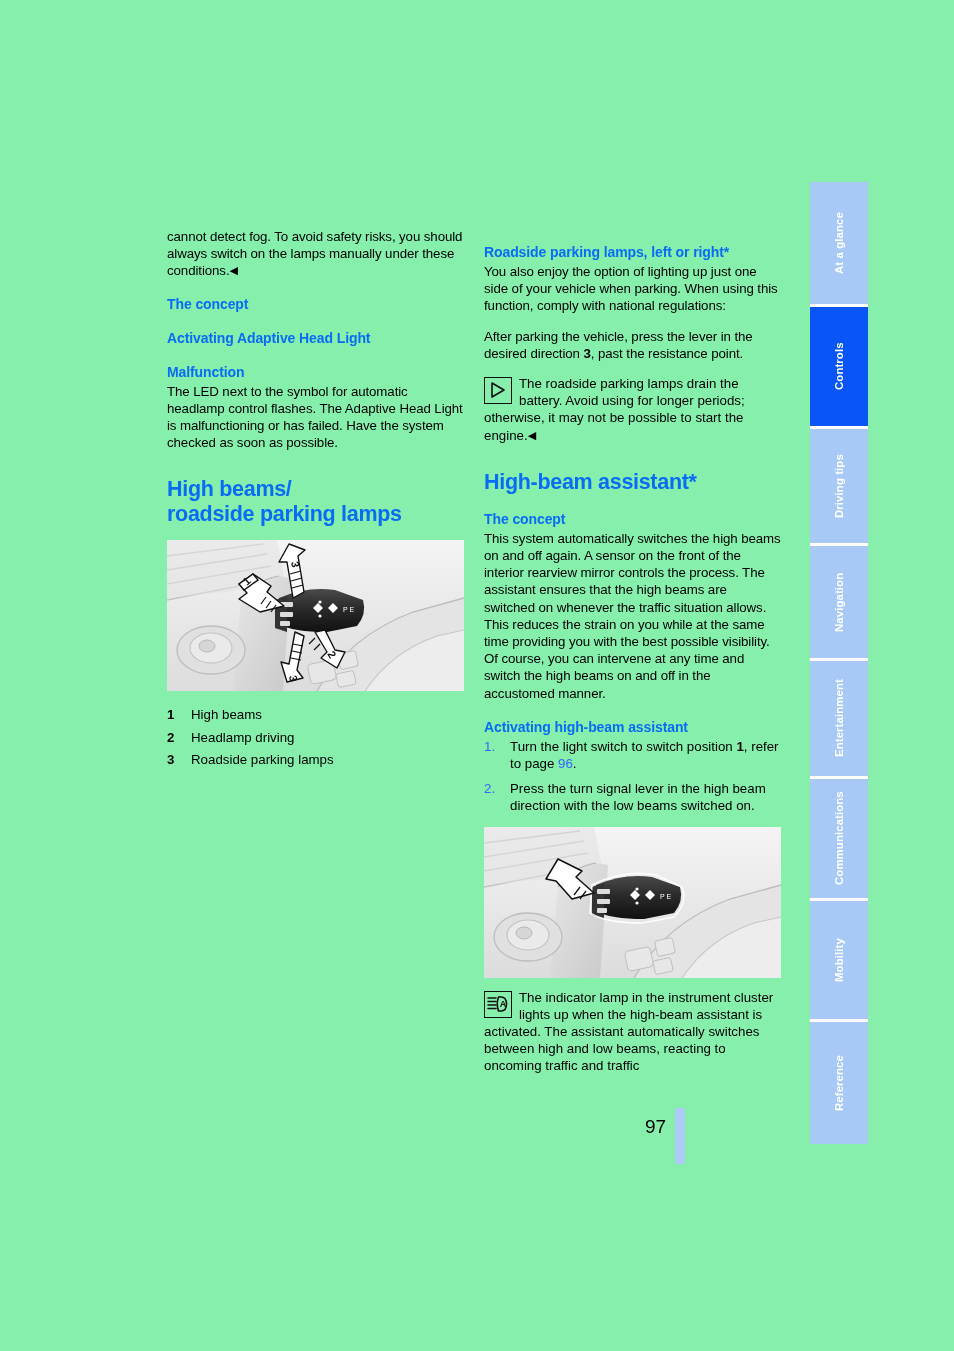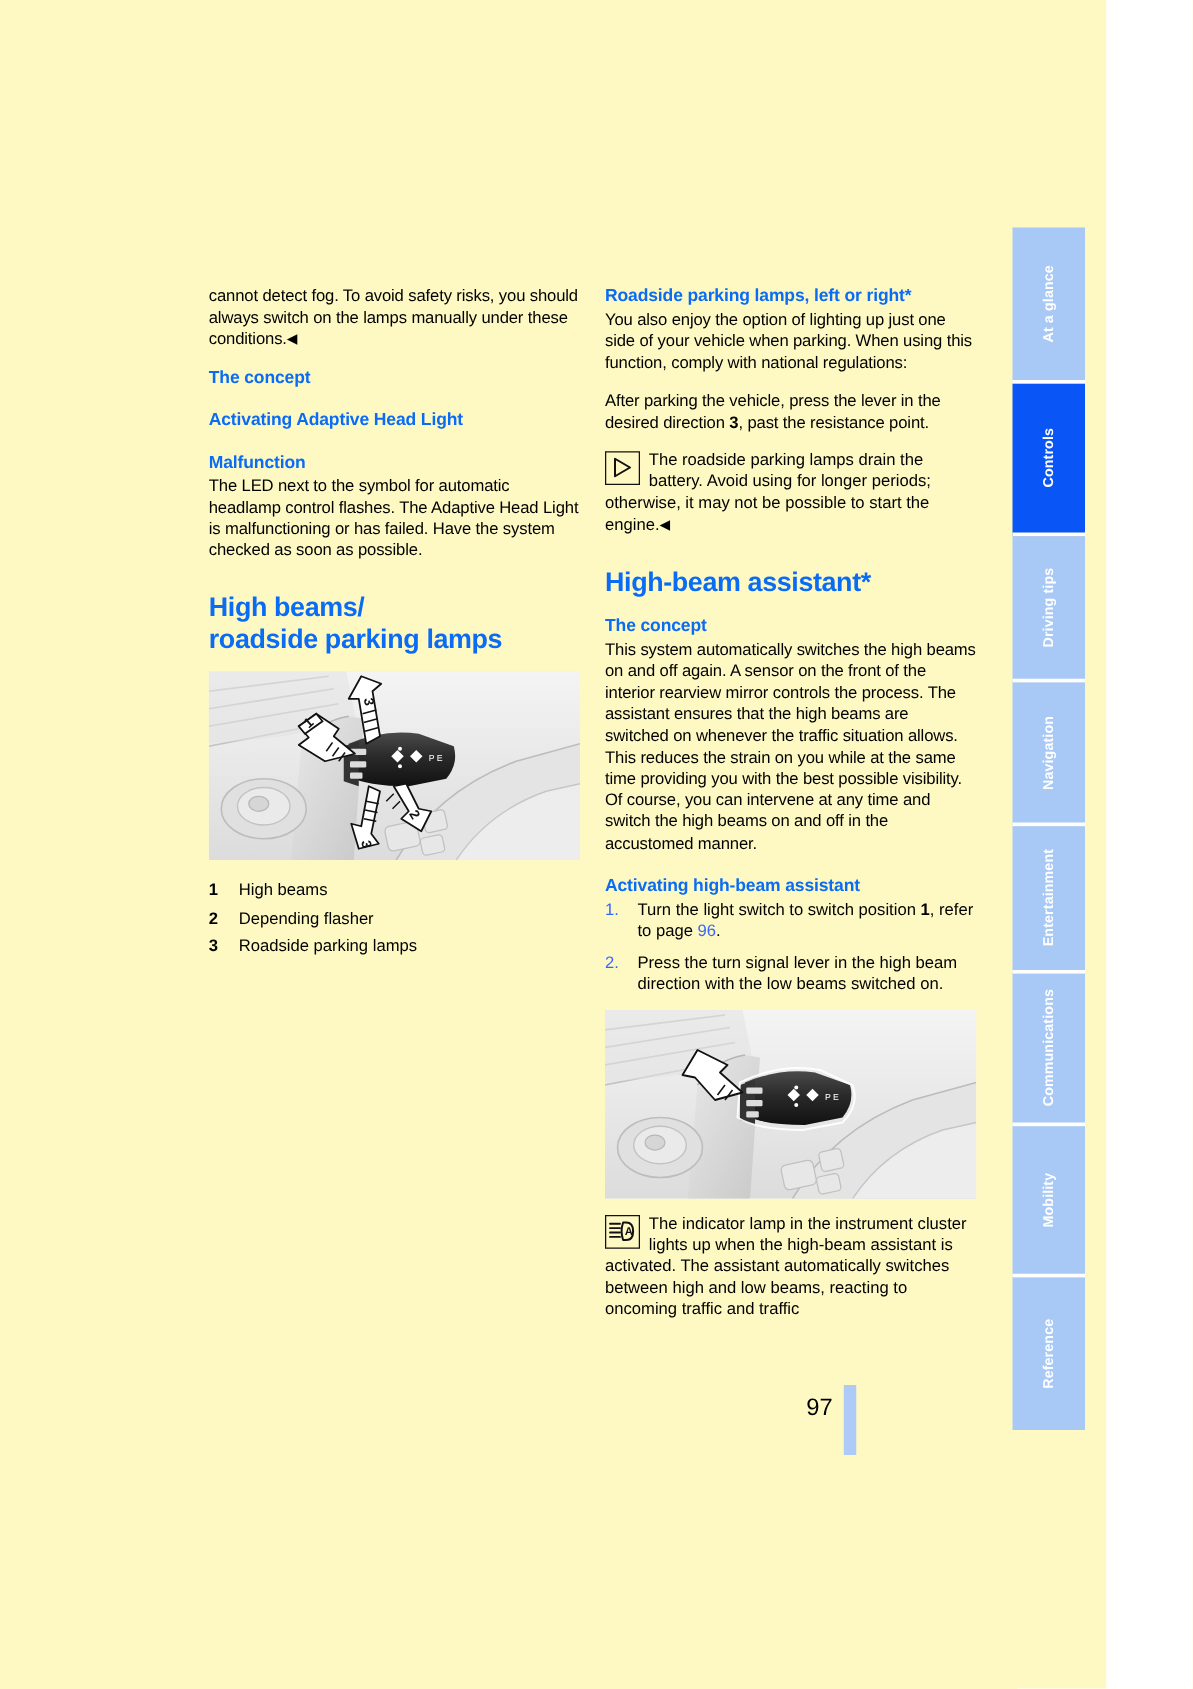--- a/index.html
+++ b/index.html
@@ -13,23 +13,23 @@
     position: relative;
     font-family: "Liberation Sans", sans-serif;
     color: #000000;
     overflow: hidden;
   }
 
   
   #page {
     position: absolute;
     left: 0; top: 0;
-    width: 885px;
+    width: 954px;
     height: 1351px;
-    background: #fef9c3;
+    background: #86efac;
   }
 
   
   .col {
     position: absolute;
     top: 228px;
     width: 297px;
   }
   #col-left  { left: 167px; }
   #col-right { left: 484px; }
@@ -53,21 +53,21 @@
   h1.sect.first { margin-top: 30px; }
 
   h2.sub {
     color: #0a6cf5;
     font-size: 14px;
     line-height: 17px;
     font-weight: bold;
     margin: 17px 0 2px 0;
     letter-spacing: -0.1px;
   }
-  h2.sub.first { margin-top: 0; }
+  h2.sub.first { margin-top: 16px; }
 
   b.num { font-weight: bold; }
 
   .endmark {
     display: inline-block;
     font-size: 11px;
     line-height: 11px;
     transform: translateY(-1px);
   }
 
@@ -313,21 +313,21 @@
 
     </div>
 
     <ul class="caplist">
       <li>
           <span class="n">1</span>
           <span>High beams</span>
         </li>
       <li>
           <span class="n">2</span>
-          <span>Depending flasher</span>
+          <span>Headlamp driving</span>
         </li>
       <li>
           <span class="n">3</span>
           <span>Roadside parking lamps</span>
         </li>
     </ul>
   </div>
 
   <div class="col" id="col-right">
 

